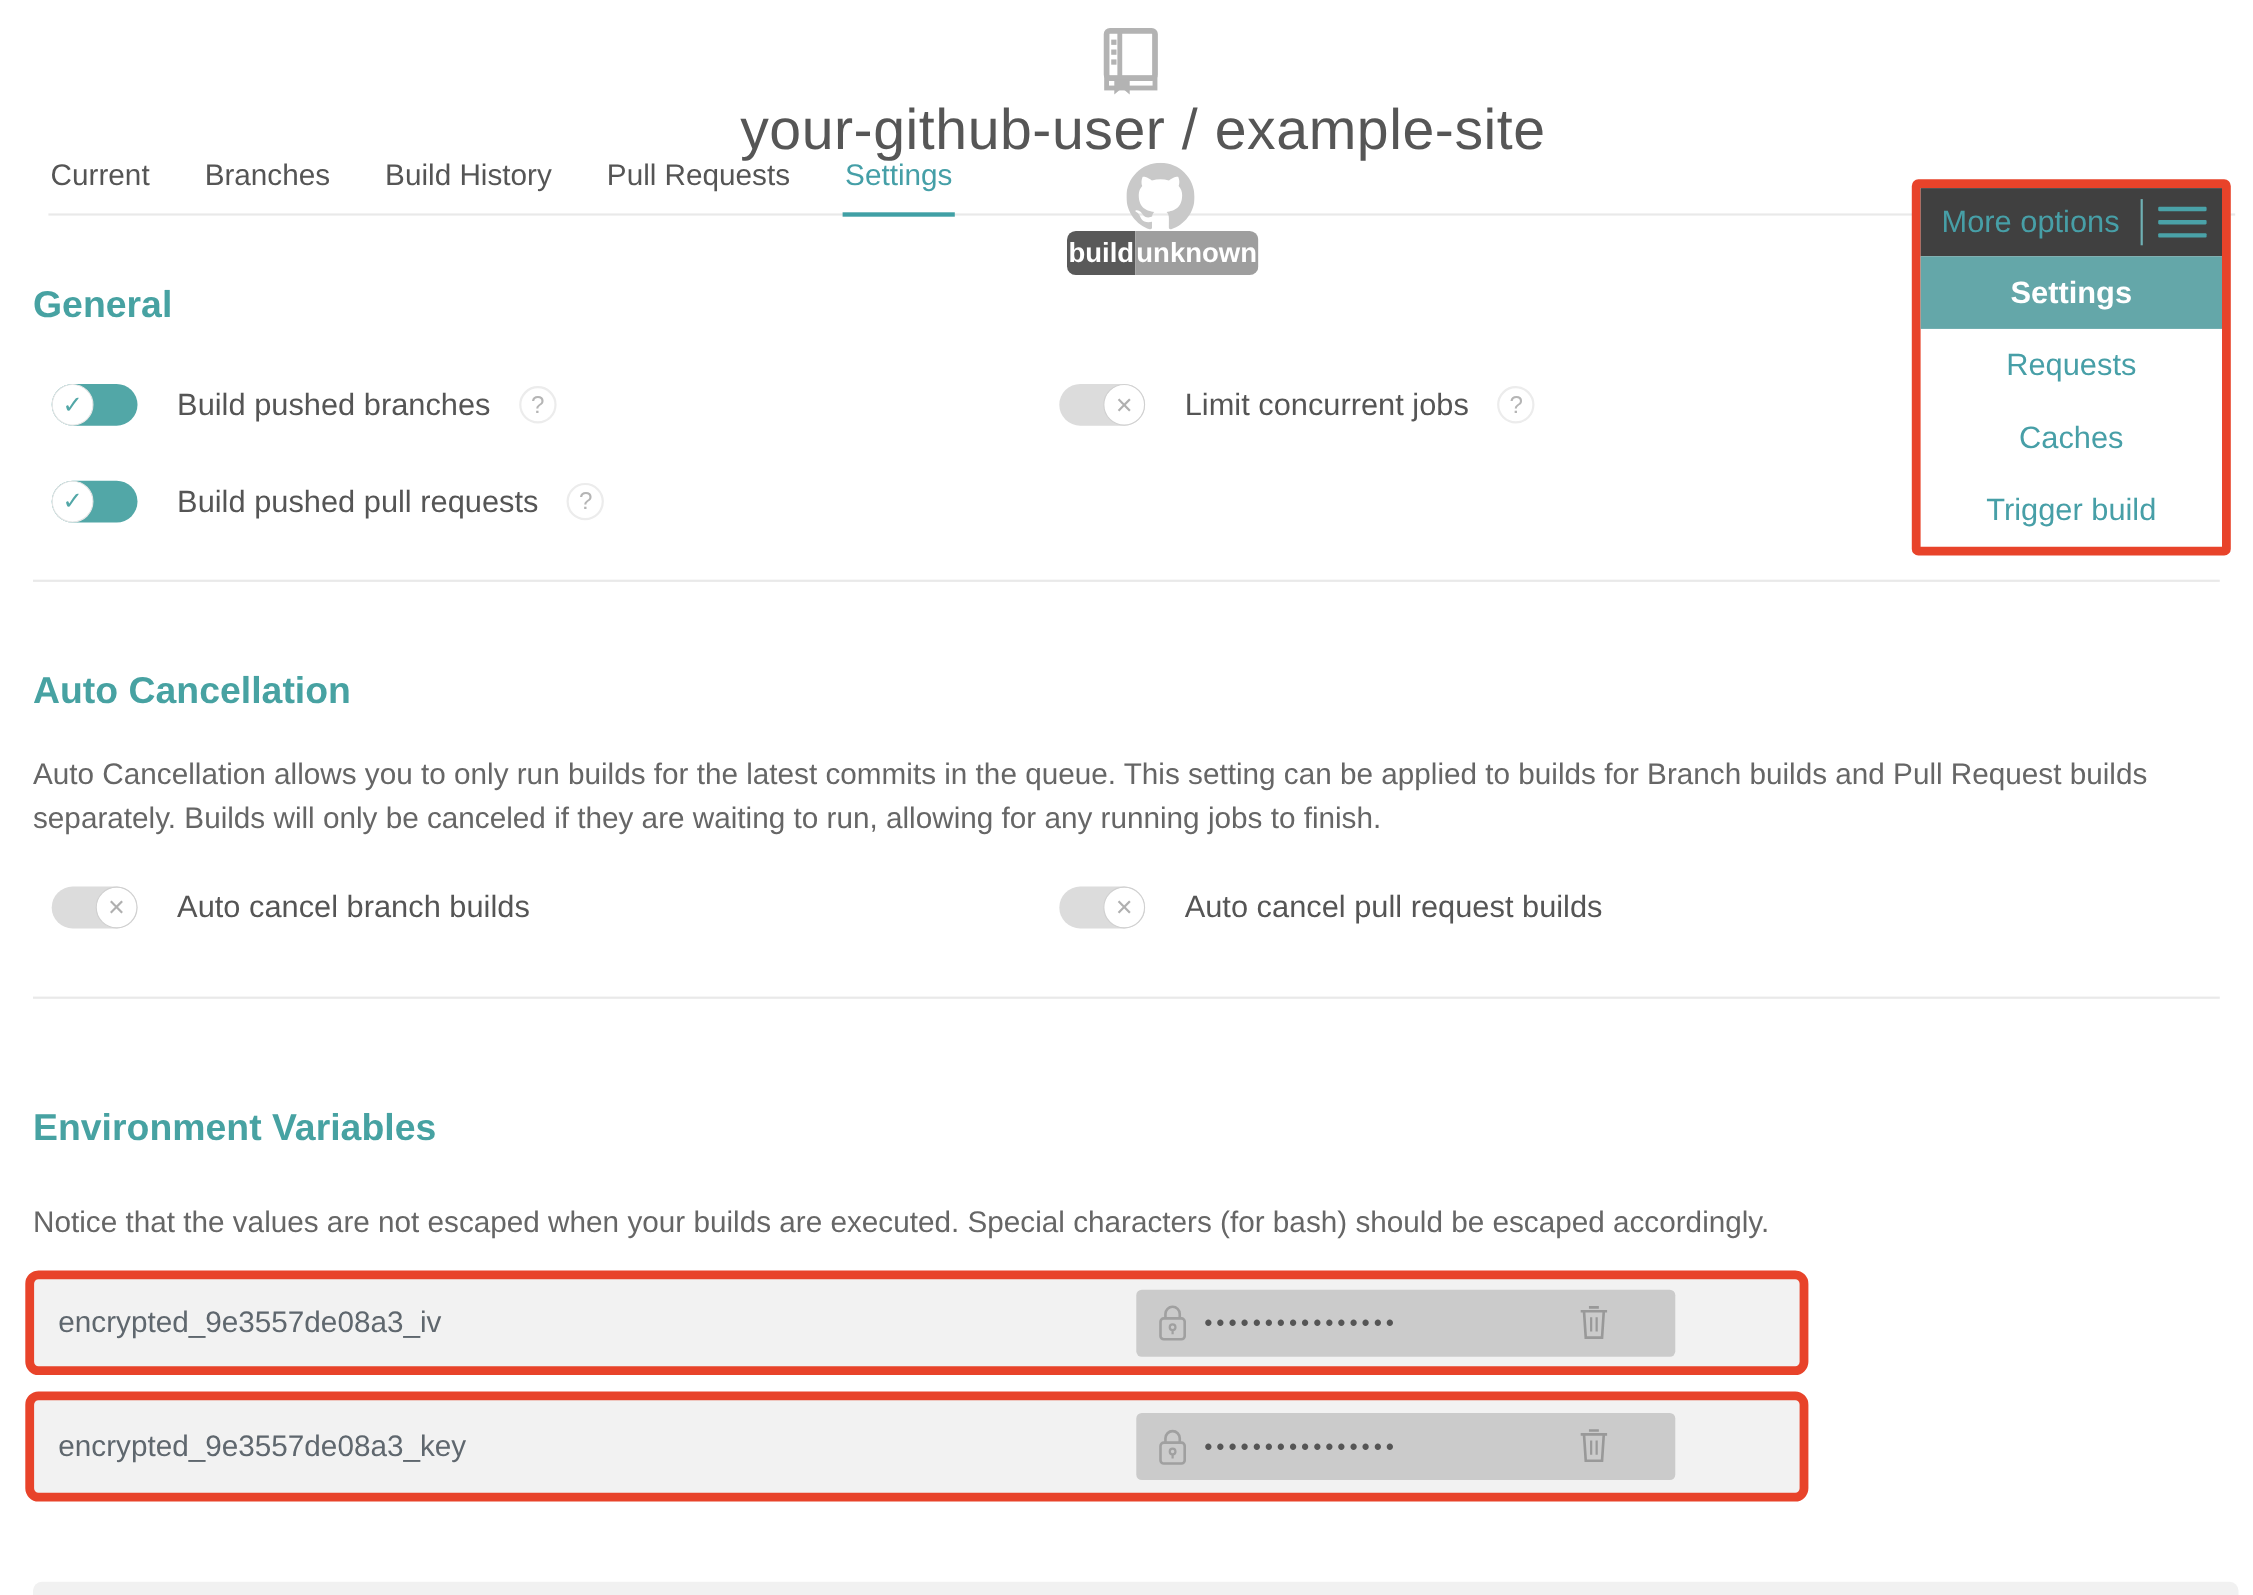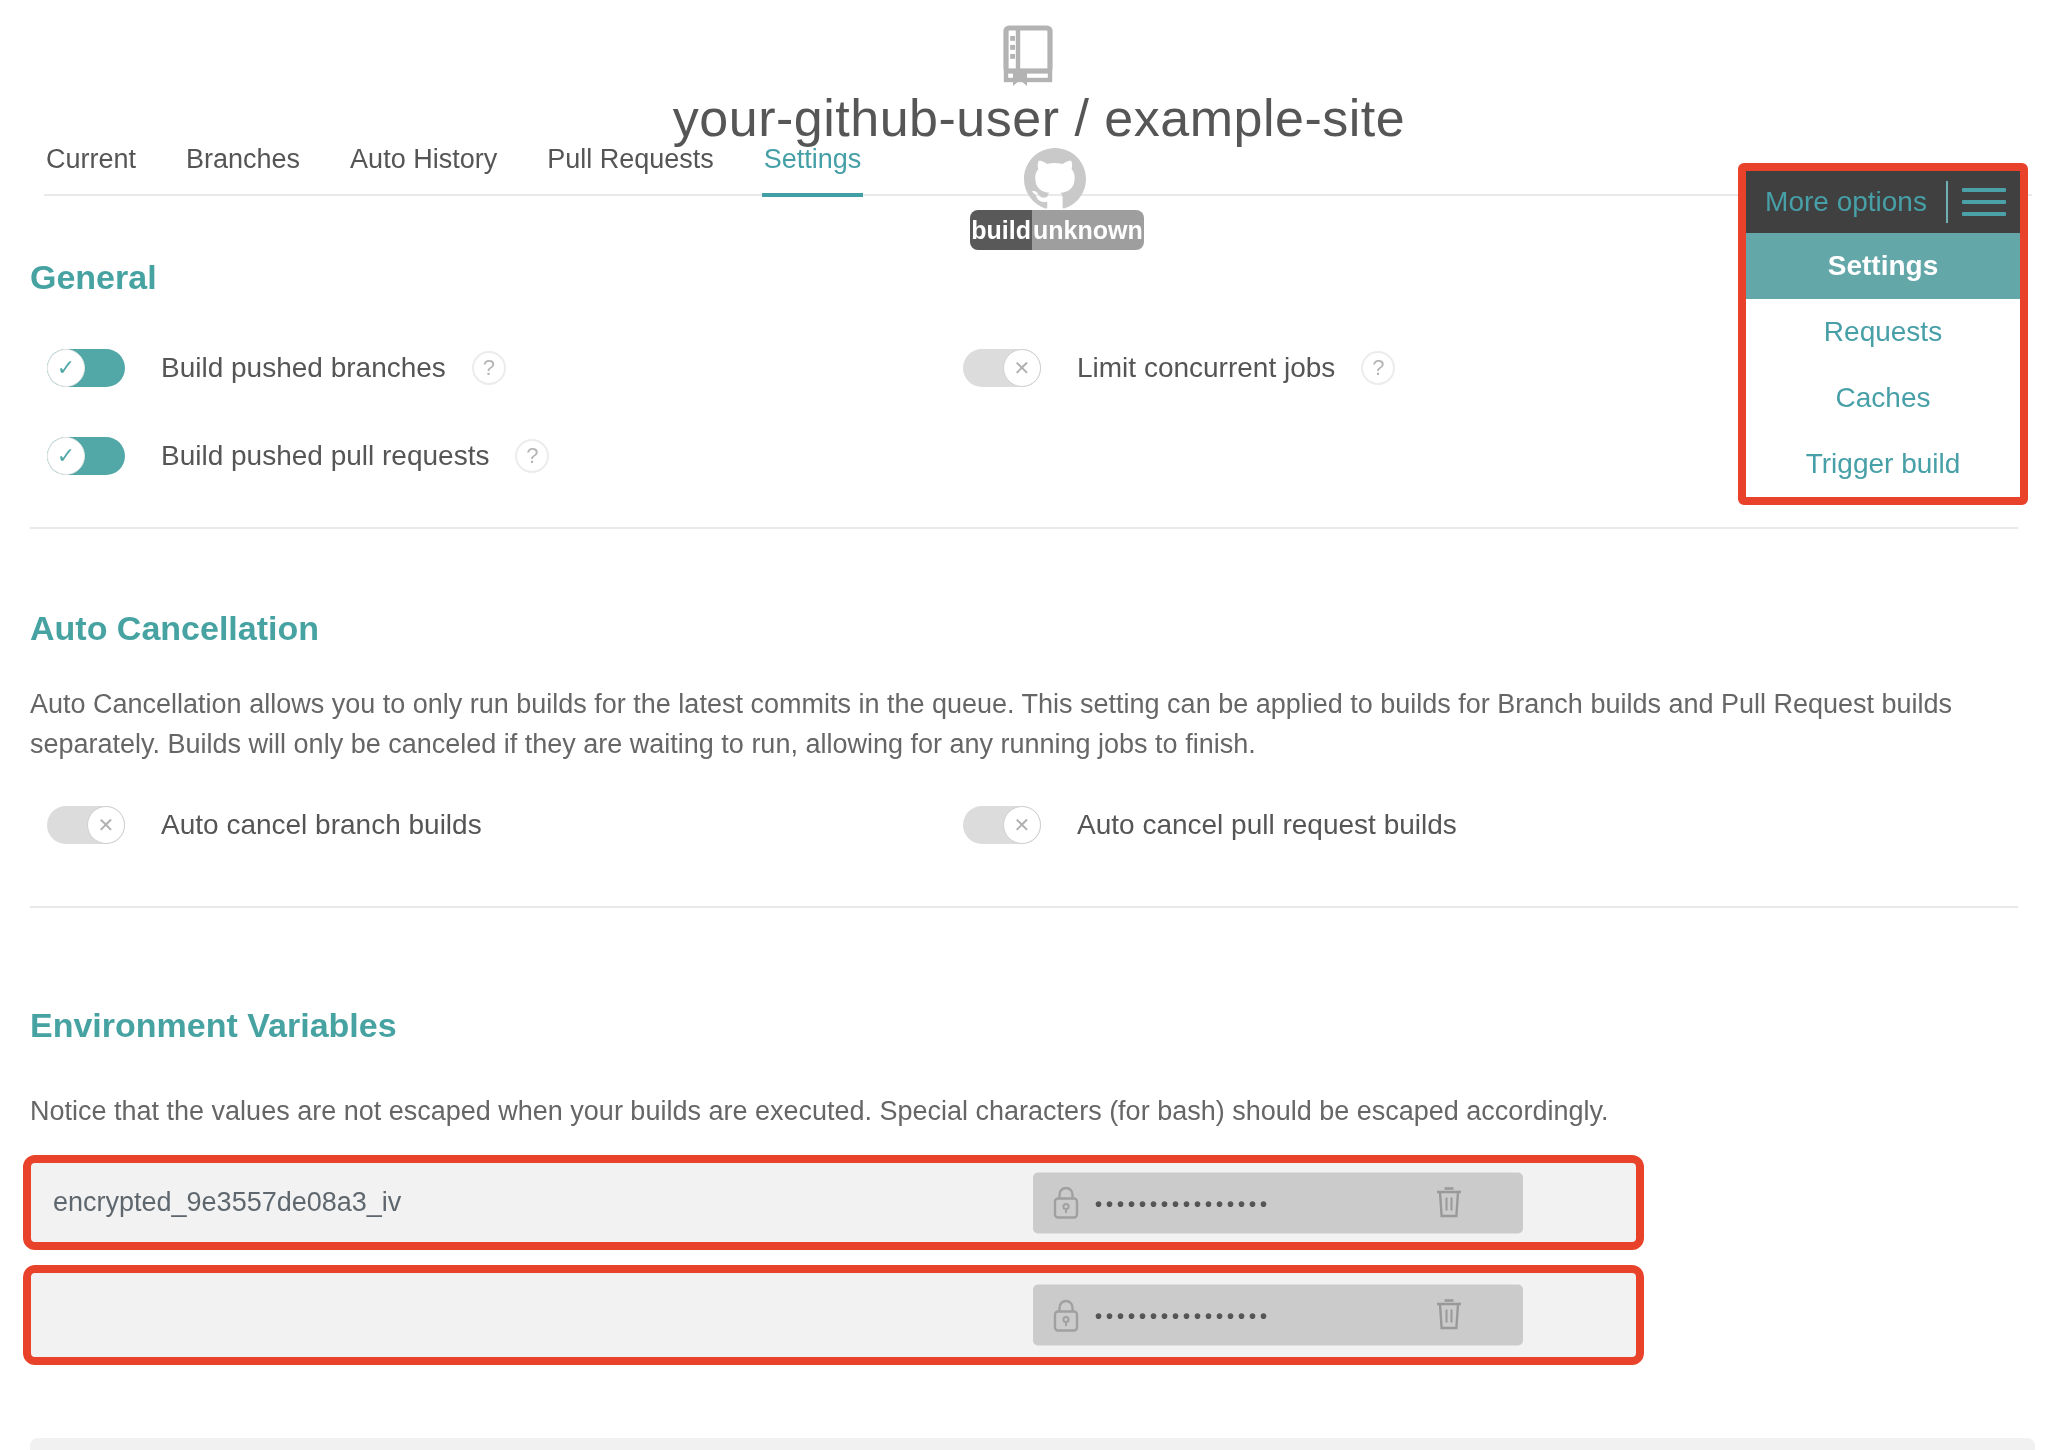--- a/index.html
+++ b/index.html
@@ -101,21 +101,21 @@
   </svg>
   <div class="build-badge">
     <span class="seg seg-left">build</span>
     <span class="seg seg-right">unknown</span>
   </div>
 </div>
 
 <nav class="tabs">
   <div class="tab">Current</div>
   <div class="tab">Branches</div>
-  <div class="tab">Auto History</div>
+  <div class="tab">Build History</div>
   <div class="tab">Pull Requests</div>
   <div class="tab active">Settings</div>
 </nav>
 
 <div class="more-options">
   <div class="mo-header">
     <span class="mo-label">More options</span>
     <span class="mo-sep"></span>
     <span class="hamburger-icon">
         <i></i>
@@ -211,20 +211,21 @@
       <path d="M10.5 5 h9" stroke="#999" stroke-width="2.4"></path>
       <path d="M3 8.5 h24" stroke="#999" stroke-width="2.4"></path>
       <path d="M6 8.5 l1.6 24 h14.8 l1.6 -24" stroke="#999" stroke-width="2.4"></path>
       <line x1="12.5" y1="14" x2="12.5" y2="27" stroke="#999" stroke-width="2"></line>
       <line x1="17.5" y1="14" x2="17.5" y2="27" stroke="#999" stroke-width="2"></line>
     </svg>
   </button>
 </div>
 
 <div class="env-row">
+  <span class="env-name">encrypted_9e3557de08a3_key</span>
   <div class="env-value">
     <svg class="lock-icon" width="26" height="34" viewBox="0 0 26 34" fill="none">
       <rect x="2" y="13" width="22" height="19" rx="3" stroke="#a0a0a0" stroke-width="2.4"></rect>
       <path d="M6.5 13 V9 a6.5 6.5 0 0 1 13 0 V13" stroke="#a0a0a0" stroke-width="2.4"></path>
       <circle cx="13" cy="21" r="2.6" stroke="#a0a0a0" stroke-width="2"></circle>
       <line x1="13" y1="23.5" x2="13" y2="27.5" stroke="#a0a0a0" stroke-width="2"></line>
     </svg>
     <span class="env-dots">••••••••••••••••</span>
   </div>
   <button class="trash-btn">

